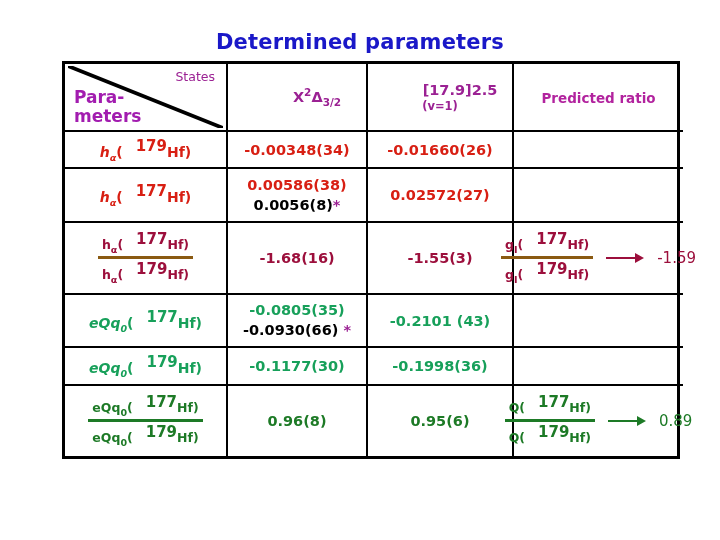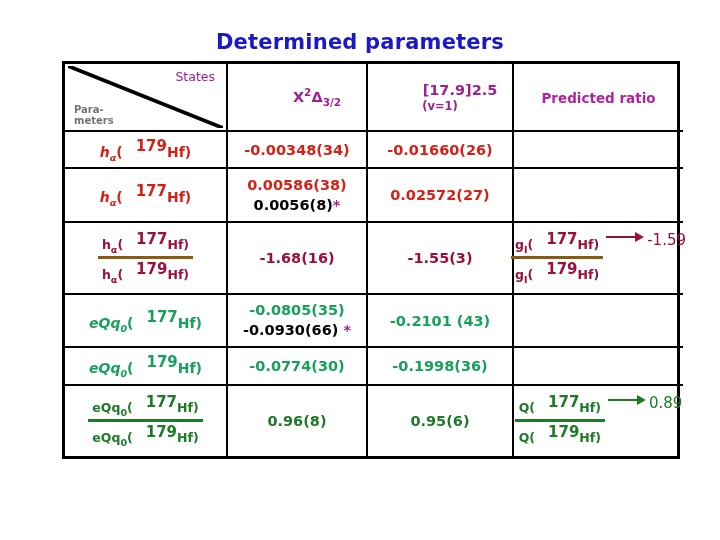--- a/index.html
+++ b/index.html
@@ -93,23 +93,23 @@
     right: 8px;
     top: 3px;
     font-size: 12.5px;
     font-weight: 400;
     color: #9b2193;
   }
   .hdr-params {
     position: absolute;
     left: 6px;
     bottom: 2px;
-    font-size: 10px;
-    font-weight: 700;
-    color: #737373;
+    font-size: 17px;
+    font-weight: 700;
+    color: #a21caf;
     text-align: left;
     line-height: 1.12;
   }
   .hdr-plain {
     font-size: 14.5px;
     font-weight: 700;
     color: #9b2193;
     line-height: 1.2;
     margin-left: 40px;
   }
@@ -161,23 +161,23 @@
     display: block;
     height: 3px;
     margin: 2px 0;
   }
   .bar-brown { background: #8a5a12; }
   .bar-green { background: #1d7a26; }
 
   
   .pred {
     display: flex;
-    align-items: flex-start;
+    align-items: center;
     justify-content: center;
-    gap: 3px;
+    gap: 13px;
   }
   .arrow {
     display: inline-block;
     width: 38px;
     height: 12px;
     position: relative;
     flex: none;
   }
   .arrow .shaft {
     position: absolute;
@@ -328,21 +328,21 @@
             <span class="val green">-0.2101 (43)</span>
           </td>
           <td></td>
         </tr>
 
         <tr>
           <td>
             <span class="lbl green"><span class="it">eQq</span><sub class="sub2 it">0</sub><span>(</span><sup class="sup">179</sup><span>Hf)</span></span>
           </td>
           <td>
-            <span class="val green">-0.0774(30)</span>
+            <span class="val green">-0.1177(30)</span>
           </td>
           <td>
             <span class="val green">-0.1998(36)</span>
           </td>
           <td></td>
         </tr>
 
         <tr>
           <td>
             <span class="frac dkgreen">

